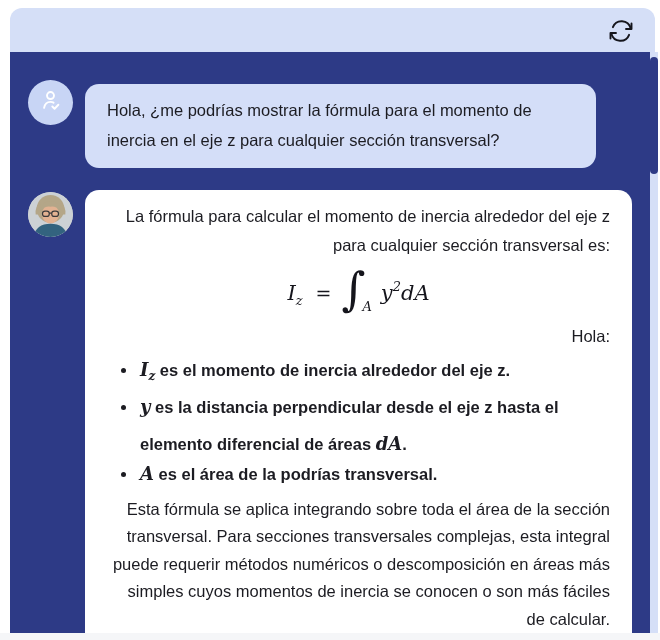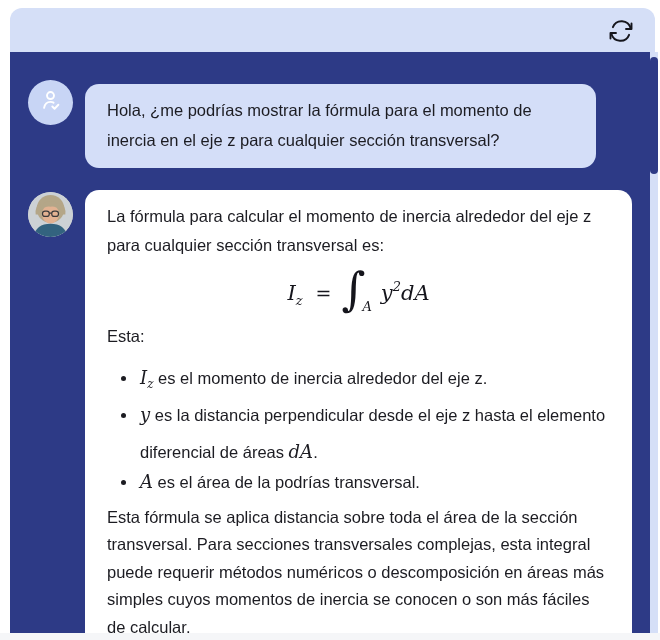--- a/index.html
+++ b/index.html
@@ -49,35 +49,35 @@
   
   .avatar-asst{
     position:absolute;left:18px;top:140px;width:45px;height:45px;border-radius:50%;
     overflow:hidden;background:#cfd3d6;
   }
   .card{
     position:absolute;left:75px;top:138px;width:547px;height:495px;box-sizing:border-box;
     background:#ffffff;border-radius:14px;padding:12px 22px 0;
     color:#1c1c22;font-size:16.5px;line-height:29px;overflow:hidden;
   }
-  .card p{margin:0;}
+  .card p{margin:0;text-align:right;}
   .p-intro{margin-top:8px;}
   .formula{
     display:flex;justify-content:center;align-items:center;
     font-family:"DejaVu Serif",serif;font-style:italic;color:#15151c;
     margin:4px 0 0;height:58px;
   }
   .fx-var{font-size:21px;}
   .fx-sub{font-size:13px;transform:translateY(7px);margin-right:3px;}
   .fx-eq{font-style:normal;font-size:19px;margin:0 10px;}
   .fx-int{font-style:normal;font-size:46px;line-height:46px;transform:translateY(-4px);}
   .fx-intsub{font-size:13px;align-self:flex-end;transform:translateY(-1px);margin:0 9px 0 -3px;}
   .fx-sup{font-size:13px;transform:translateY(-7px);}
   .p-where{margin-top:2px;}
-  .bullets{margin:12px 0 0;padding-left:31px;list-style:disc;}
+  .bullets{margin:4px 0 0;padding-left:31px;list-style:disc;font-weight:bold;}
   .bullets li{padding-left:2px;line-height:29.5px;}
   .mv{font-family:"DejaVu Serif",serif;font-style:italic;font-size:18px;}
   .mvsub{font-family:"DejaVu Serif",serif;font-style:italic;font-size:12px;}
   .p-footer{margin-top:6px;line-height:27.5px;}
 </style>
 </head>
 <body>
 
 <div class="header">
   <button class="refresh-btn" title="">
@@ -131,35 +131,35 @@
       <span class="fx-var">I</span>
       <span class="fx-sub">z</span>
       <span class="fx-eq">=</span>
       <span class="fx-int">∫</span>
       <span class="fx-intsub">A</span>
       <span class="fx-var">y</span>
       <span class="fx-sup">2</span>
       <span class="fx-var">dA</span>
     </div>
 
-    <p class="p-where">Esta:</p>
+    <p class="p-where">Hola:</p>
 
     <ul class="bullets">
       <li>
         <span class="mv">I</span><sub class="mvsub">z</sub><span> es el momento de inercia alrededor del eje z.</span><span class="mv"></span><span></span>
       </li>
       <li>
         <span class="mv">y</span><sub class="mvsub"></sub><span> es la distancia perpendicular desde el eje z hasta el elemento diferencial de áreas </span><span class="mv">dA</span><span>.</span>
       </li>
       <li>
         <span class="mv">A</span><sub class="mvsub"></sub><span> es el área de la podrías transversal.</span><span class="mv"></span><span></span>
       </li>
     </ul>
 
-    <p class="p-footer">Esta fórmula se aplica distancia sobre toda el área de la sección transversal. Para secciones transversales complejas, esta integral puede requerir métodos numéricos o descomposición en áreas más simples cuyos momentos de inercia se conocen o son más fáciles de calcular.</p>
+    <p class="p-footer">Esta fórmula se aplica integrando sobre toda el área de la sección transversal. Para secciones transversales complejas, esta integral puede requerir métodos numéricos o descomposición en áreas más simples cuyos momentos de inercia se conocen o son más fáciles de calcular.</p>
 
   </div>
 </div>
 
 <div class="scroll-track">
   <div class="scroll-thumb"></div>
 </div>
 
 <div class="bottom-strip"></div>
 

